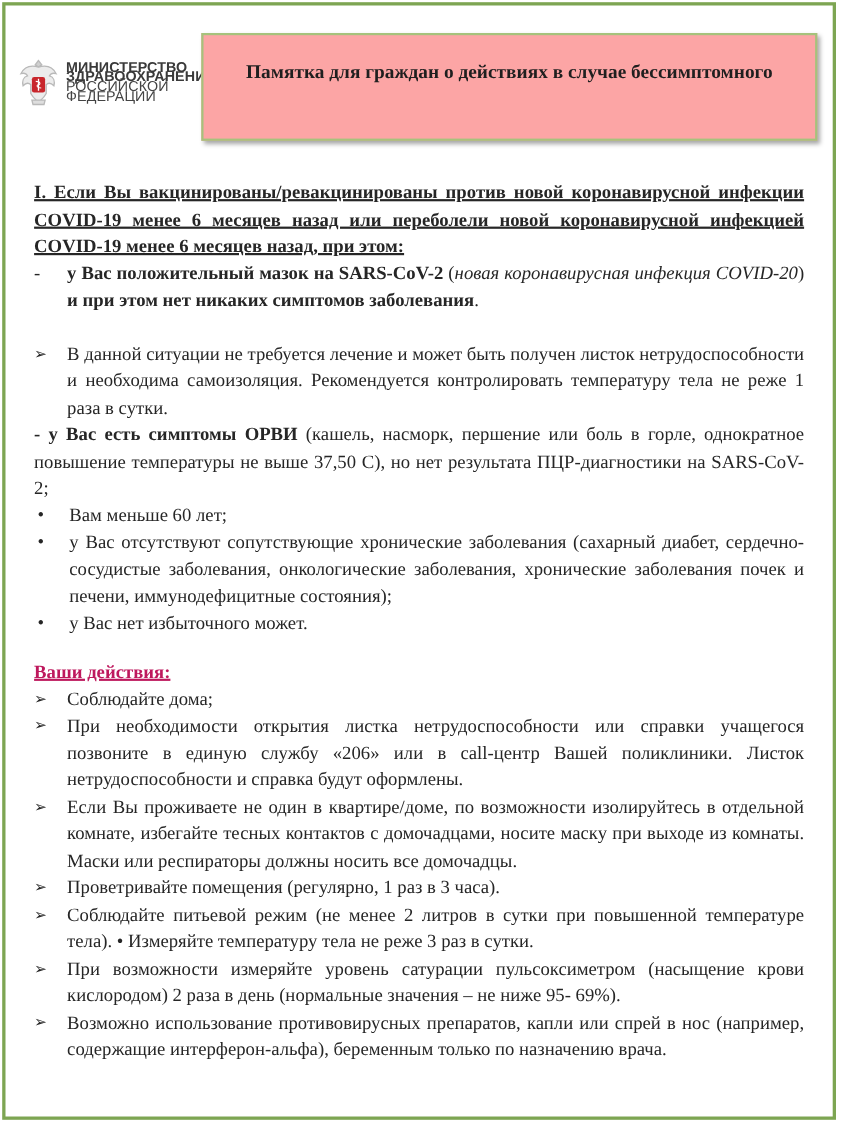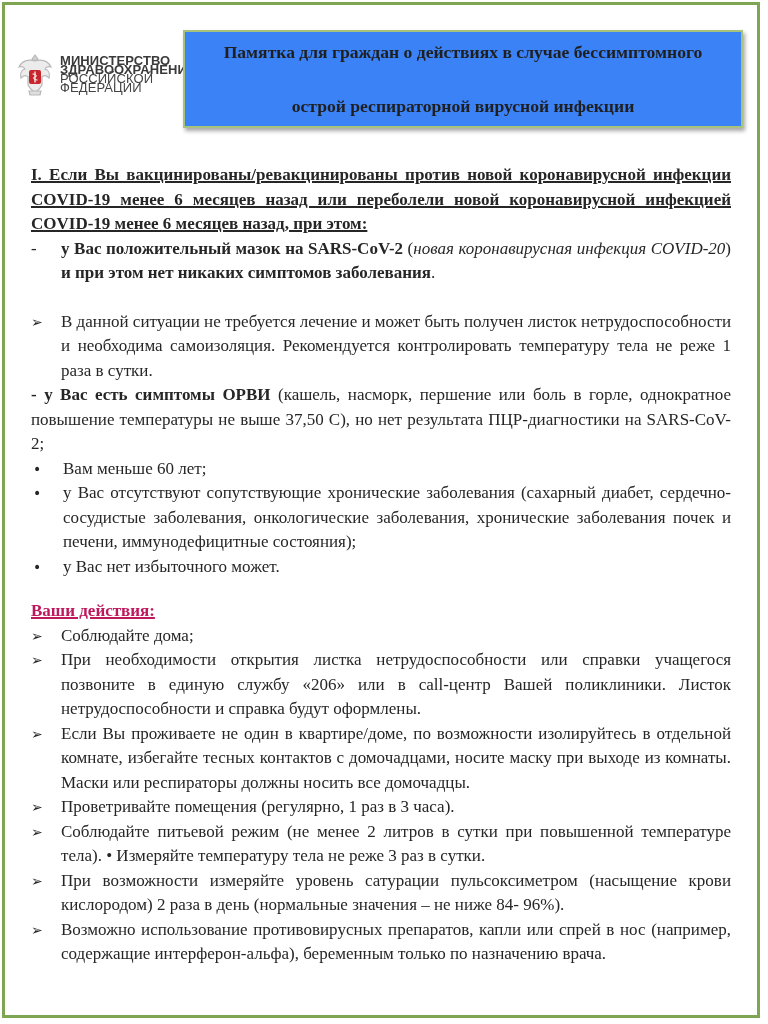--- a/index.html
+++ b/index.html
@@ -17,21 +17,21 @@
     display: flex; align-items: center;
   }
   .emblem { width: 38px; height: 46px; position: relative; flex: none; }
   .logo-text {
     margin-left: 6px; font-family: Liberation Sans, sans-serif;
     font-size: 13px; line-height: 9px; color: #444; letter-spacing: 0.1px;
   }
   .logo-text .b { font-weight: bold; color: #3a3a3a; }
   .title-box {
     position: absolute; left: 183px; top: 30px; width: 560px; height: 98px;
-    background: #3b82f6; border: 2px solid #a6c27c; box-sizing: border-box;
+    background: #fca5a5; border: 2px solid #a6c27c; box-sizing: border-box;
     box-shadow: 2px 3px 4px rgba(0,0,0,0.35);
     display: flex; align-items: center; justify-content: center; text-align: center;
   }
   .title-box h1 {
     margin: 0; font-size: 17.6px; line-height: 27px; font-weight: bold; color: #1f1f1f;
   }
   .content {
     position: absolute; left: 31px; top: 163px; width: 700px;
     font-size: 17px; line-height: 24.5px; color: #262626;
   }
@@ -76,21 +76,20 @@
     <div class="b">МИНИСТЕРСТВО</div>
     <div class="b">ЗДРАВООХРАНЕНИЯ</div>
     <div>РОССИЙСКОЙ ФЕДЕРАЦИИ</div>
   </div>
 </div>
 
 <div class="title-box">
   <h1>
     <span>Памятка для граждан о действиях в случае бессимптомного</span><br>
     <br>
-    <span>острой респираторной вирусной инфекции</span>
   </h1>
 </div>
 
 <div class="content">
   <div class="heading">I. Если Вы вакцинированы/ревакцинированы против новой коронавирусной инфекции COVID-19 менее 6 месяцев назад или переболели новой коронавирусной инфекцией COVID-19 менее 6 месяцев назад, при этом:</div>
 
   <div class="row">
     <span class="mark">-</span>
     <span class="txt"><b>у Вас положительный мазок на SARS-CoV-2</b><span> (</span><i>новая коронавирусная инфекция COVID-20</i><span>)</span><b> и при этом нет никаких симптомов заболевания</b><span>.</span></span>
   </div>
@@ -137,19 +136,19 @@
   <div class="row">
     <span class="mark arrow">➢</span>
     <span class="txt">Проветривайте помещения (регулярно, 1 раз в 3 часа).</span>
   </div>
   <div class="row">
     <span class="mark arrow">➢</span>
     <span class="txt">Соблюдайте питьевой режим (не менее 2 литров в сутки при повышенной температуре тела). • Измеряйте температуру тела не реже 3 раз в сутки.</span>
   </div>
   <div class="row">
     <span class="mark arrow">➢</span>
-    <span class="txt">При возможности измеряйте уровень сатурации пульсоксиметром (насыщение крови кислородом) 2 раза в день (нормальные значения – не ниже 84- 96%).</span>
+    <span class="txt">При возможности измеряйте уровень сатурации пульсоксиметром (насыщение крови кислородом) 2 раза в день (нормальные значения – не ниже 95- 69%).</span>
   </div>
   <div class="row">
     <span class="mark arrow">➢</span>
     <span class="txt">Возможно использование противовирусных препаратов, капли или спрей в нос (например, содержащие интерферон-альфа), беременным только по назначению врача.</span>
   </div>
 </div>
 
 </body></html>

